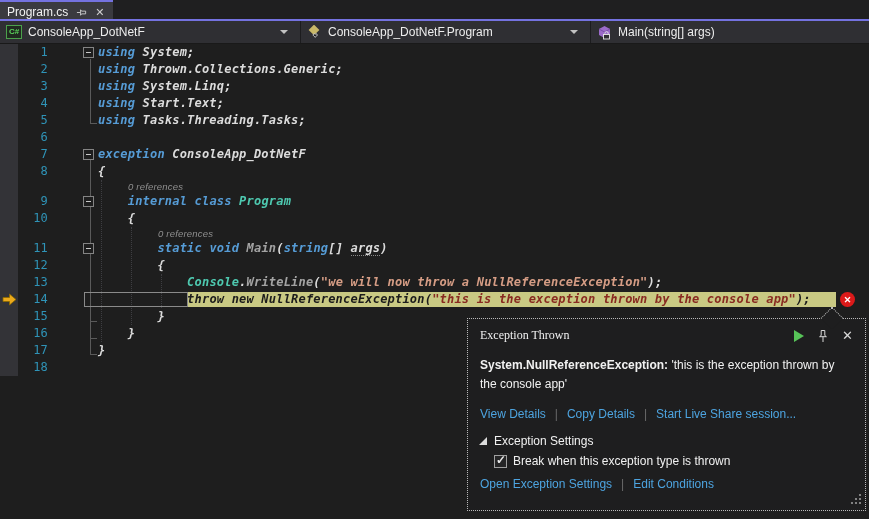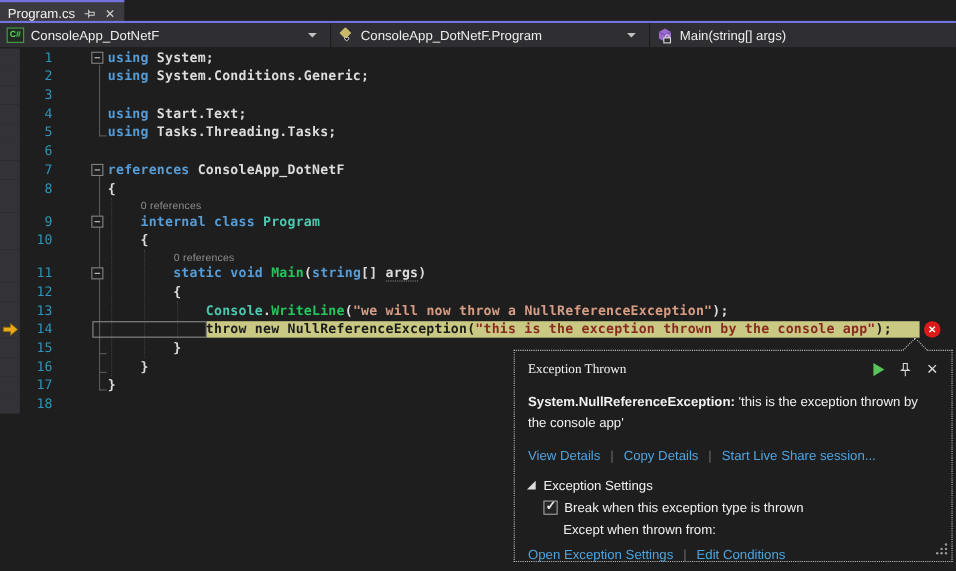--- a/index.html
+++ b/index.html
@@ -28,28 +28,28 @@
                  font-weight:bold; line-height:12px; text-align:center; background:#202A20; flex:none; }
 
   
   #editor { position:absolute; left:0; top:44px; width:869px; height:475px; background:#1E1E1E;
             font-family:"DejaVu Sans Mono", monospace; font-size:12px; font-weight:bold; letter-spacing:0.2px; }
   #code-rows { position:relative; z-index:2; }
   .row { display:flex; height:17px; line-height:17px; white-space:pre; }
   .glyph { width:18px; flex:none; background:#333337; }
   .lnum  { width:39px; flex:none; padding-right:9px; text-align:right; color:#2F94B8; font-weight:normal; }
   .foldcol { width:41px; flex:none; position:relative; }
-  .code { flex:1; position:relative; }
+  .code { flex:1; position:relative;font-style:italic; }
   .codelens-row { height:13px; line-height:13px; }
   .codelens-text { font-family:"Liberation Sans", sans-serif; font-size:9.5px; font-weight:normal;
                    color:#8F8F8F; display:inline-block; }
   .fold-box { position:absolute; left:26px; top:3px; width:11px; height:11px; border:1px solid #848484;
               background:#1E1E1E; z-index:3; }
   .fold-box .minus { position:absolute; left:2px; top:4px; width:5px; height:1px; background:#C8C8C8; }
-  .tk-kw{color:#569CD6} .tk-ty{color:#4EC9B0} .tk-me{color:#22c55e} .tk-st{color:#D69D85}
+  .tk-kw{color:#569CD6} .tk-ty{color:#4EC9B0} .tk-me{color:#a3a3a3} .tk-st{color:#D69D85}
   .tk-pl{color:#DCDCDC} .tk-d1{color:#1C1C1C} .tk-d2{color:#892B21}
   .tk-arg{color:#DCDCDC; border-bottom:1px dotted #8A8A8A}
 
   
   .decor { position:absolute; z-index:1; }
   .indent-guide { border-left:1px dotted #3E3E42; width:1px; }
   #guide-col0 { left:101px; top:136px; height:162px; }
   #guide-col4 { left:131px; top:183px; height:98px; }
   #guide-col8 { left:161px; top:230px; height:34px; }
   .fold-line { border-left:1px solid #5A5A5A; border-bottom:1px solid #5A5A5A; width:7px; }
@@ -151,26 +151,26 @@
     <div class="decor" id="stmt-box"></div>
     <div class="decor" id="current-arrow">
       <svg width="15" height="13" viewBox="0 0 15 13">
         <path d="M1 4.5 H7.5 V1 L14 6.5 L7.5 12 V8.5 H1 Z" fill="#EBA91C" stroke="#8A6A00" stroke-width="0.8"></path>
       </svg>
     </div>
     <div class="decor" id="exception-badge">✕</div>
 
     <div id="code-rows">
         <div class="row code-row"><div class="glyph"></div><div class="lnum">1</div><div class="foldcol"><span class="fold-box"><span class="minus"></span></span></div><div class="code"><span class="tk-kw">using</span><span class="tk-pl"> System;</span></div></div>
-        <div class="row code-row"><div class="glyph"></div><div class="lnum">2</div><div class="foldcol"></div><div class="code"><span class="tk-kw">using</span><span class="tk-pl"> System.Conditions.Generic;</span></div></div>
-        <div class="row code-row"><div class="glyph"></div><div class="lnum">3</div><div class="foldcol"></div></div>
+        <div class="row code-row"><div class="glyph"></div><div class="lnum">2</div><div class="foldcol"></div><div class="code"><span class="tk-kw">using</span><span class="tk-pl"> Thrown.Collections.Generic;</span></div></div>
+        <div class="row code-row"><div class="glyph"></div><div class="lnum">3</div><div class="foldcol"></div><div class="code"><span class="tk-kw">using</span><span class="tk-pl"> System.Linq;</span></div></div>
         <div class="row code-row"><div class="glyph"></div><div class="lnum">4</div><div class="foldcol"></div><div class="code"><span class="tk-kw">using</span><span class="tk-pl"> Start.Text;</span></div></div>
         <div class="row code-row"><div class="glyph"></div><div class="lnum">5</div><div class="foldcol"></div><div class="code"><span class="tk-kw">using</span><span class="tk-pl"> Tasks.Threading.Tasks;</span></div></div>
         <div class="row code-row"><div class="glyph"></div><div class="lnum">6</div><div class="foldcol"></div><div class="code"></div></div>
-        <div class="row code-row"><div class="glyph"></div><div class="lnum">7</div><div class="foldcol"><span class="fold-box"><span class="minus"></span></span></div><div class="code"><span class="tk-kw">references</span><span class="tk-pl"> ConsoleApp_DotNetF</span></div></div>
+        <div class="row code-row"><div class="glyph"></div><div class="lnum">7</div><div class="foldcol"><span class="fold-box"><span class="minus"></span></span></div><div class="code"><span class="tk-kw">exception</span><span class="tk-pl"> ConsoleApp_DotNetF</span></div></div>
         <div class="row code-row"><div class="glyph"></div><div class="lnum">8</div><div class="foldcol"></div><div class="code"><span class="tk-pl">{</span></div></div>
         <div class="row codelens-row"><div class="glyph"></div><div class="lnum"></div><div class="foldcol"></div><div class="code"><span class="codelens-text" style="padding-left:30px">0 references</span></div></div>
         <div class="row code-row"><div class="glyph"></div><div class="lnum">9</div><div class="foldcol"><span class="fold-box"><span class="minus"></span></span></div><div class="code"><span class="tk-pl">    </span><span class="tk-kw">internal</span><span class="tk-pl"> </span><span class="tk-kw">class</span><span class="tk-pl"> </span><span class="tk-ty">Program</span></div></div>
         <div class="row code-row"><div class="glyph"></div><div class="lnum">10</div><div class="foldcol"></div><div class="code"><span class="tk-pl">    {</span></div></div>
         <div class="row codelens-row"><div class="glyph"></div><div class="lnum"></div><div class="foldcol"></div><div class="code"><span class="codelens-text" style="padding-left:60px">0 references</span></div></div>
         <div class="row code-row"><div class="glyph"></div><div class="lnum">11</div><div class="foldcol"><span class="fold-box"><span class="minus"></span></span></div><div class="code"><span class="tk-pl">        </span><span class="tk-kw">static</span><span class="tk-pl"> </span><span class="tk-kw">void</span><span class="tk-pl"> </span><span class="tk-me">Main</span><span class="tk-pl">(</span><span class="tk-kw">string</span><span class="tk-pl">[] </span><span class="tk-arg">args</span><span class="tk-pl">)</span></div></div>
         <div class="row code-row"><div class="glyph"></div><div class="lnum">12</div><div class="foldcol"></div><div class="code"><span class="tk-pl">        {</span></div></div>
         <div class="row code-row"><div class="glyph"></div><div class="lnum">13</div><div class="foldcol"></div><div class="code"><span class="tk-pl">            </span><span class="tk-ty">Console</span><span class="tk-pl">.</span><span class="tk-me">WriteLine</span><span class="tk-pl">(</span><span class="tk-st">"we will now throw a NullReferenceException"</span><span class="tk-pl">);</span></div></div>
         <div class="row code-row"><div class="glyph"></div><div class="lnum">14</div><div class="foldcol"></div><div class="code"><span class="tk-pl">            </span><span class="tk-d1">throw new NullReferenceException(</span><span class="tk-d2">"this is the exception thrown by the console app"</span><span class="tk-d1">);</span></div></div>
         <div class="row code-row"><div class="glyph"></div><div class="lnum">15</div><div class="foldcol"></div><div class="code"><span class="tk-pl">        }</span></div></div>
@@ -207,21 +207,20 @@
           <span class="plink">Start Live Share session...</span>
         </div>
       <div class="settings-header">
         <span id="expander-icon"></span>
         <span>Exception Settings</span>
       </div>
       <div class="chk-row">
         <span class="checkbox checked" id="break-checkbox"></span>
         <span>Break when this exception type is thrown</span>
       </div>
-      <div class="except-label">Except when thrown from:</div>
       <div class="popup-links" id="popup-footer-links">
           <span class="plink">Open Exception Settings</span>
           <span class="lsep">|</span>
           <span class="plink">Edit Conditions</span>
         </div>
       <span id="resize-grip">
         <svg width="13" height="13" viewBox="0 0 13 13">
           <g fill="#9A9A9A">
             <circle cx="11" cy="3" r="1.1"></circle>
               <circle cx="11" cy="7" r="1.1"></circle>

